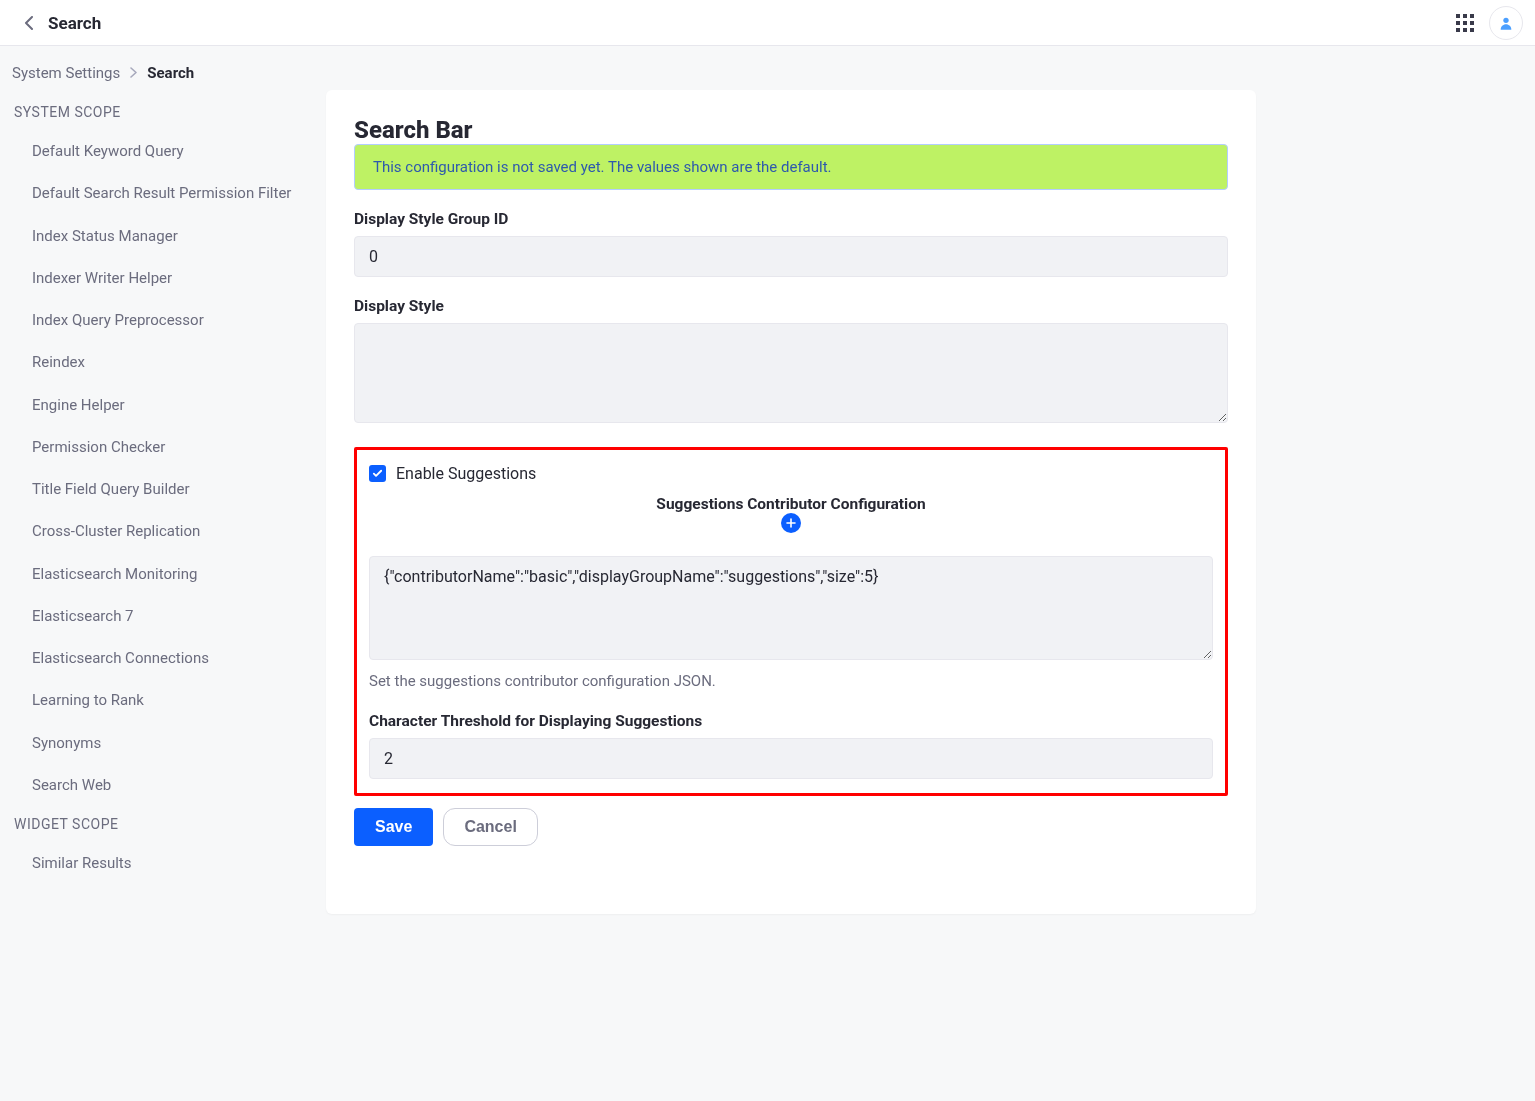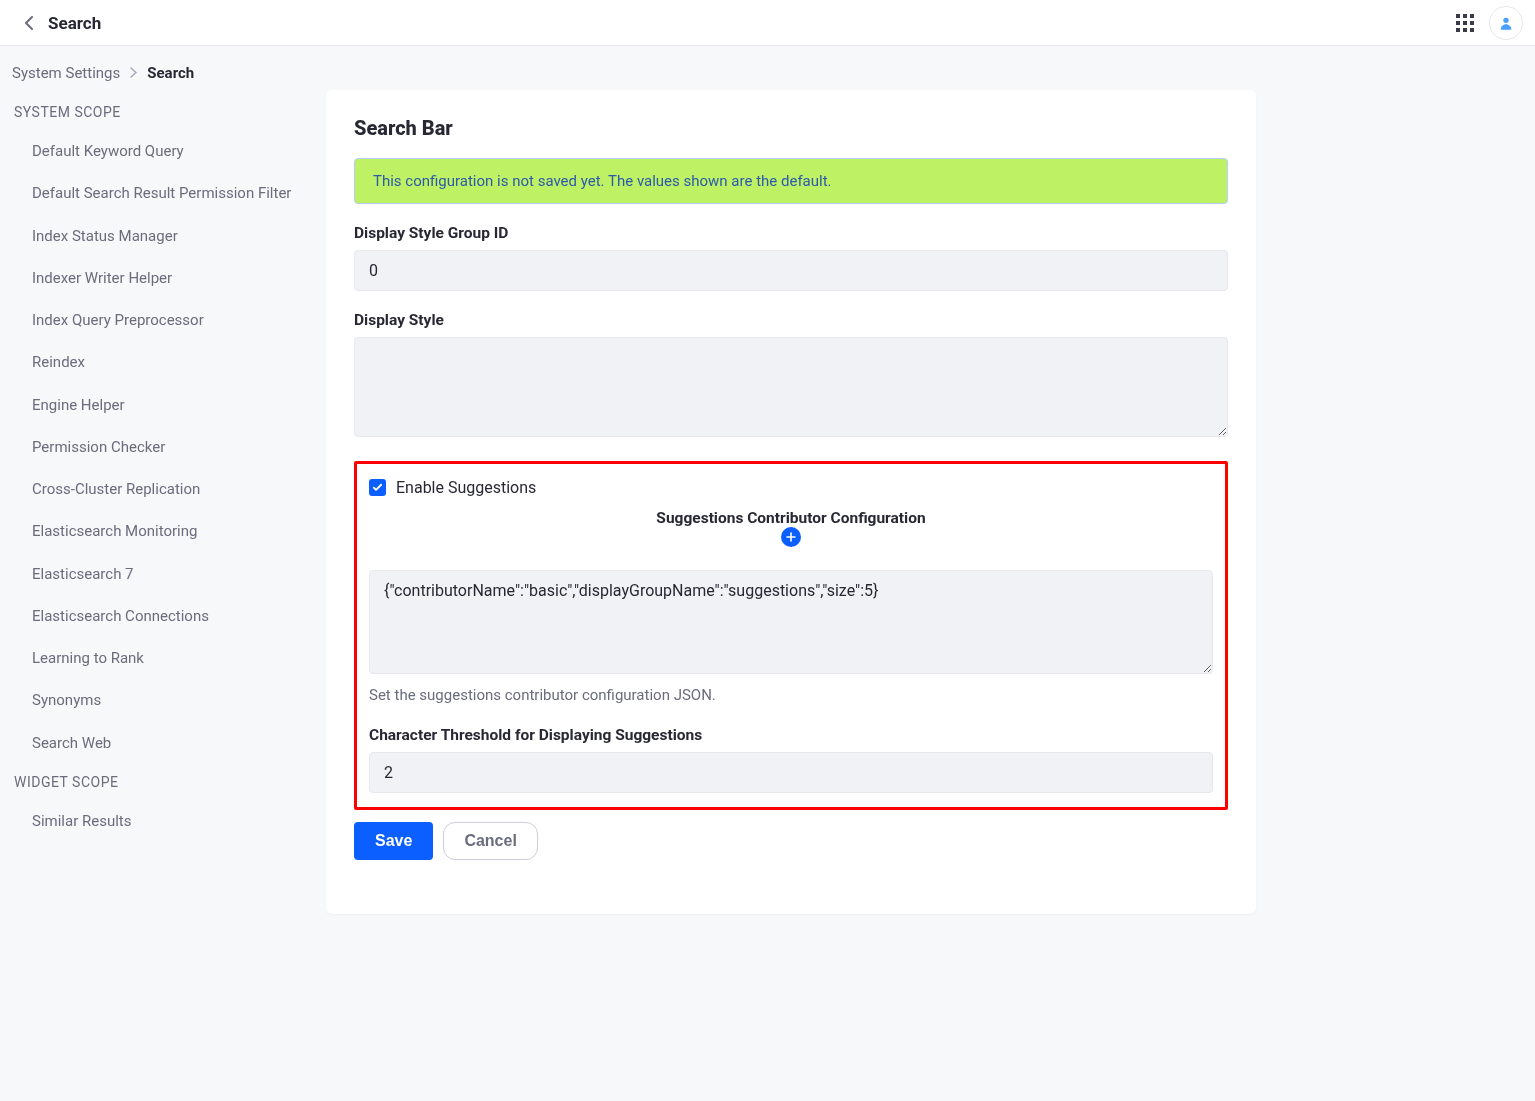--- a/index.html
+++ b/index.html
@@ -94,23 +94,22 @@
   .card {
     background: #fff;
     width: 930px;
     min-height: 824px;
     border-radius: 6px;
     box-shadow: 0 1px 2px rgba(0,0,0,.04);
     padding: 26px 28px 26px 28px;
     position: relative;
   }
   .card h1 {
-    font-size: 20px;
+    font-size: 24px;
     font-weight: 800;
-    margin-bottom: 18px;
   }
   .alert-info {
     background: #bef264;
     border: 1px solid #b3cdff;
     color: #2e5aac;
     border-radius: 4px;
     padding: 13px 18px;
     font-size: 15px;
     margin-bottom: 20px;
   }
@@ -255,20 +254,21 @@
 
     <div class="group-header">SYSTEM SCOPE</div>
     <div class="nav-item">Default Keyword Query</div>
     <div class="nav-item">Default Search Result Permission Filter</div>
     <div class="nav-item">Index Status Manager</div>
     <div class="nav-item">Indexer Writer Helper</div>
     <div class="nav-item">Index Query Preprocessor</div>
     <div class="nav-item">Reindex</div>
     <div class="nav-item">Engine Helper</div>
     <div class="nav-item">Permission Checker</div>
+    <div class="nav-item">Title Field Query Builder</div>
     <div class="nav-item">Cross-Cluster Replication</div>
     <div class="nav-item">Elasticsearch Monitoring</div>
     <div class="nav-item">Elasticsearch 7</div>
     <div class="nav-item">Elasticsearch Connections</div>
     <div class="nav-item">Learning to Rank</div>
     <div class="nav-item">Synonyms</div>
     <div class="nav-item">Search Web</div>
 
     <div class="group-header" style="margin-top:10px">WIDGET SCOPE</div>
     <div class="nav-item">Similar Results</div>

